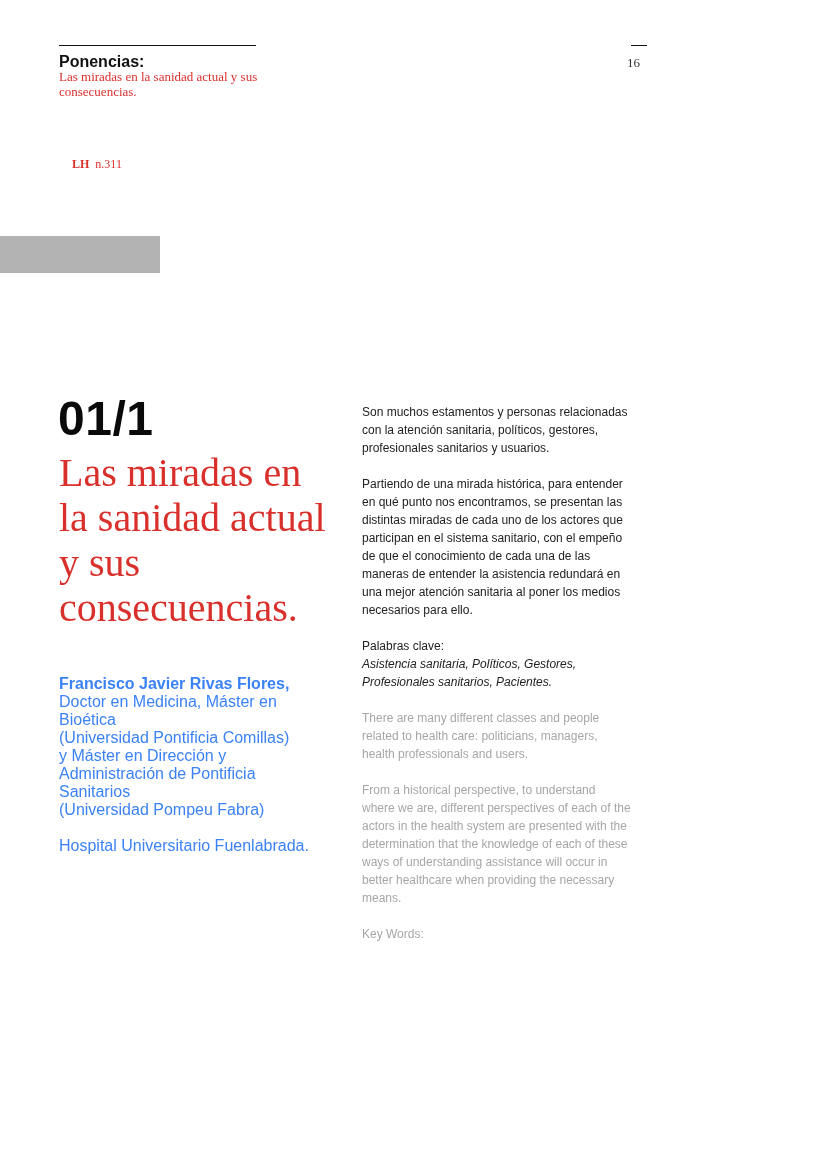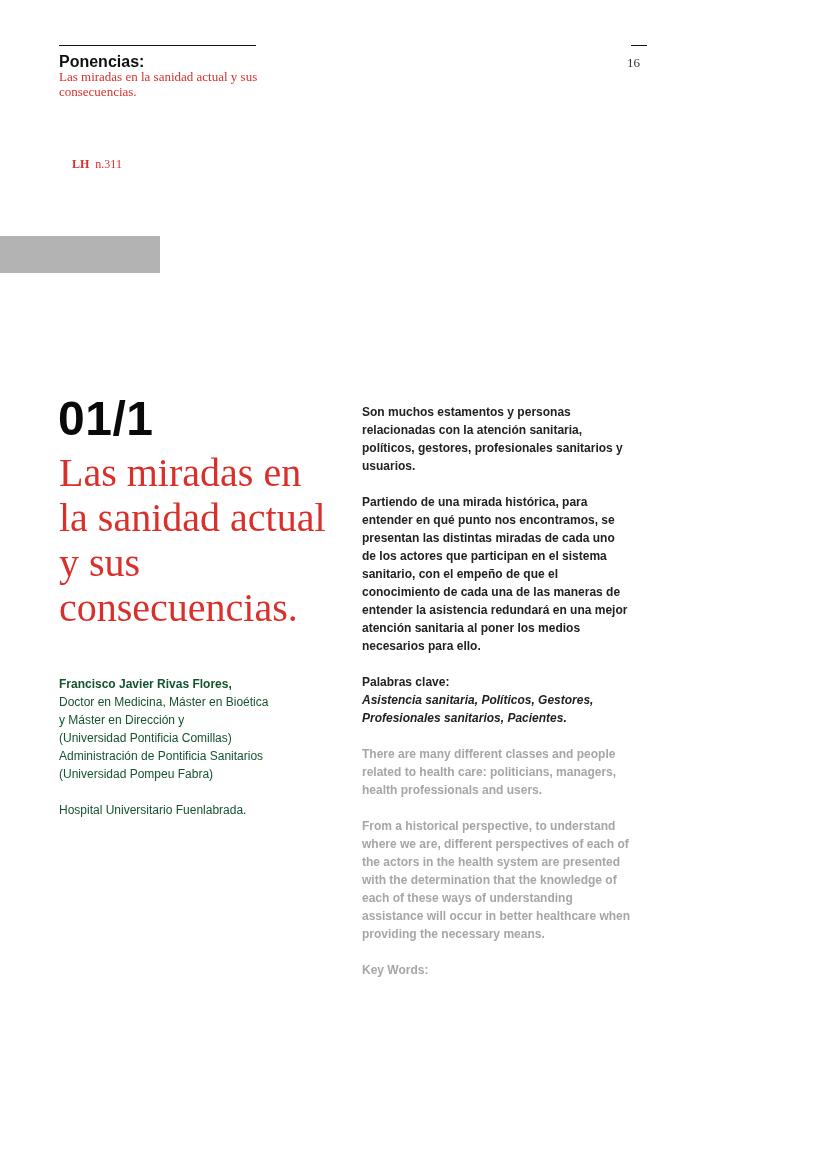--- a/index.html
+++ b/index.html
@@ -53,29 +53,29 @@
     font-weight: bold; font-size: 48px; color: #0a0a0a;
     letter-spacing: 0.5px; line-height: 54px;
   }
   .article-title {
     left: 59px; top: 450px; width: 280px;
     font-family: "Liberation Serif", serif;
     font-size: 40px; color: #d9302c; line-height: 45px;
   }
   .author-block {
     left: 59px; top: 675px; width: 260px;
-    font-size: 12px; color: #14532d; line-height: 18px;
+    font-size: 16px; color: #3b82f6; line-height: 18px;
   }
   .author-block .name { font-weight: bold; }
   .author-block .gap { height: 18px; }
   .col-right {
     left: 362px; top: 403px; width: 285px;
     font-size: 12px; line-height: 18px;
   }
-  .col-right p { margin: 0 16px 18px 0; font-weight: bold; }
+  .col-right p { margin: 0 16px 18px 0; }
   .es { color: #222; }
   .en { color: #a6a6a6; }
   .italic { font-style: italic; }
 </style>
 </head>
 <body>
 
 <div class="abs rule-left"></div>
 <div class="abs rule-right"></div>
 
@@ -89,22 +89,22 @@
 </div>
 
 <div class="abs gray-block"></div>
 
 <div class="abs article-number">01/1</div>
 <div class="abs article-title">Las miradas en la sanidad actual y sus consecuencias.</div>
 
 <div class="abs author-block">
   <div class="name">Francisco Javier Rivas Flores,</div>
   <div>Doctor en Medicina, Máster en Bioética</div>
+  <div>(Universidad Pontificia Comillas)</div>
   <div>y Máster en Dirección y</div>
-  <div>(Universidad Pontificia Comillas)</div>
   <div>Administración de Pontificia Sanitarios</div>
   <div>(Universidad Pompeu Fabra)</div>
   <div class="gap"></div>
   <div>Hospital Universitario Fuenlabrada.</div>
 </div>
 
 <div class="abs col-right">
   <p class="es">Son muchos estamentos y personas relacionadas con la atención sanitaria, políticos, gestores, profesionales sanitarios y usuarios.</p>
   <p class="es">Partiendo de una mirada histórica, para entender en qué punto nos encontramos, se presentan las distintas miradas de cada uno de los actores que participan en el sistema sanitario, con el empeño de que el conocimiento de cada una de las maneras de entender la asistencia redundará en una mejor atención sanitaria al poner los medios necesarios para ello.</p>
   <p class="es">

